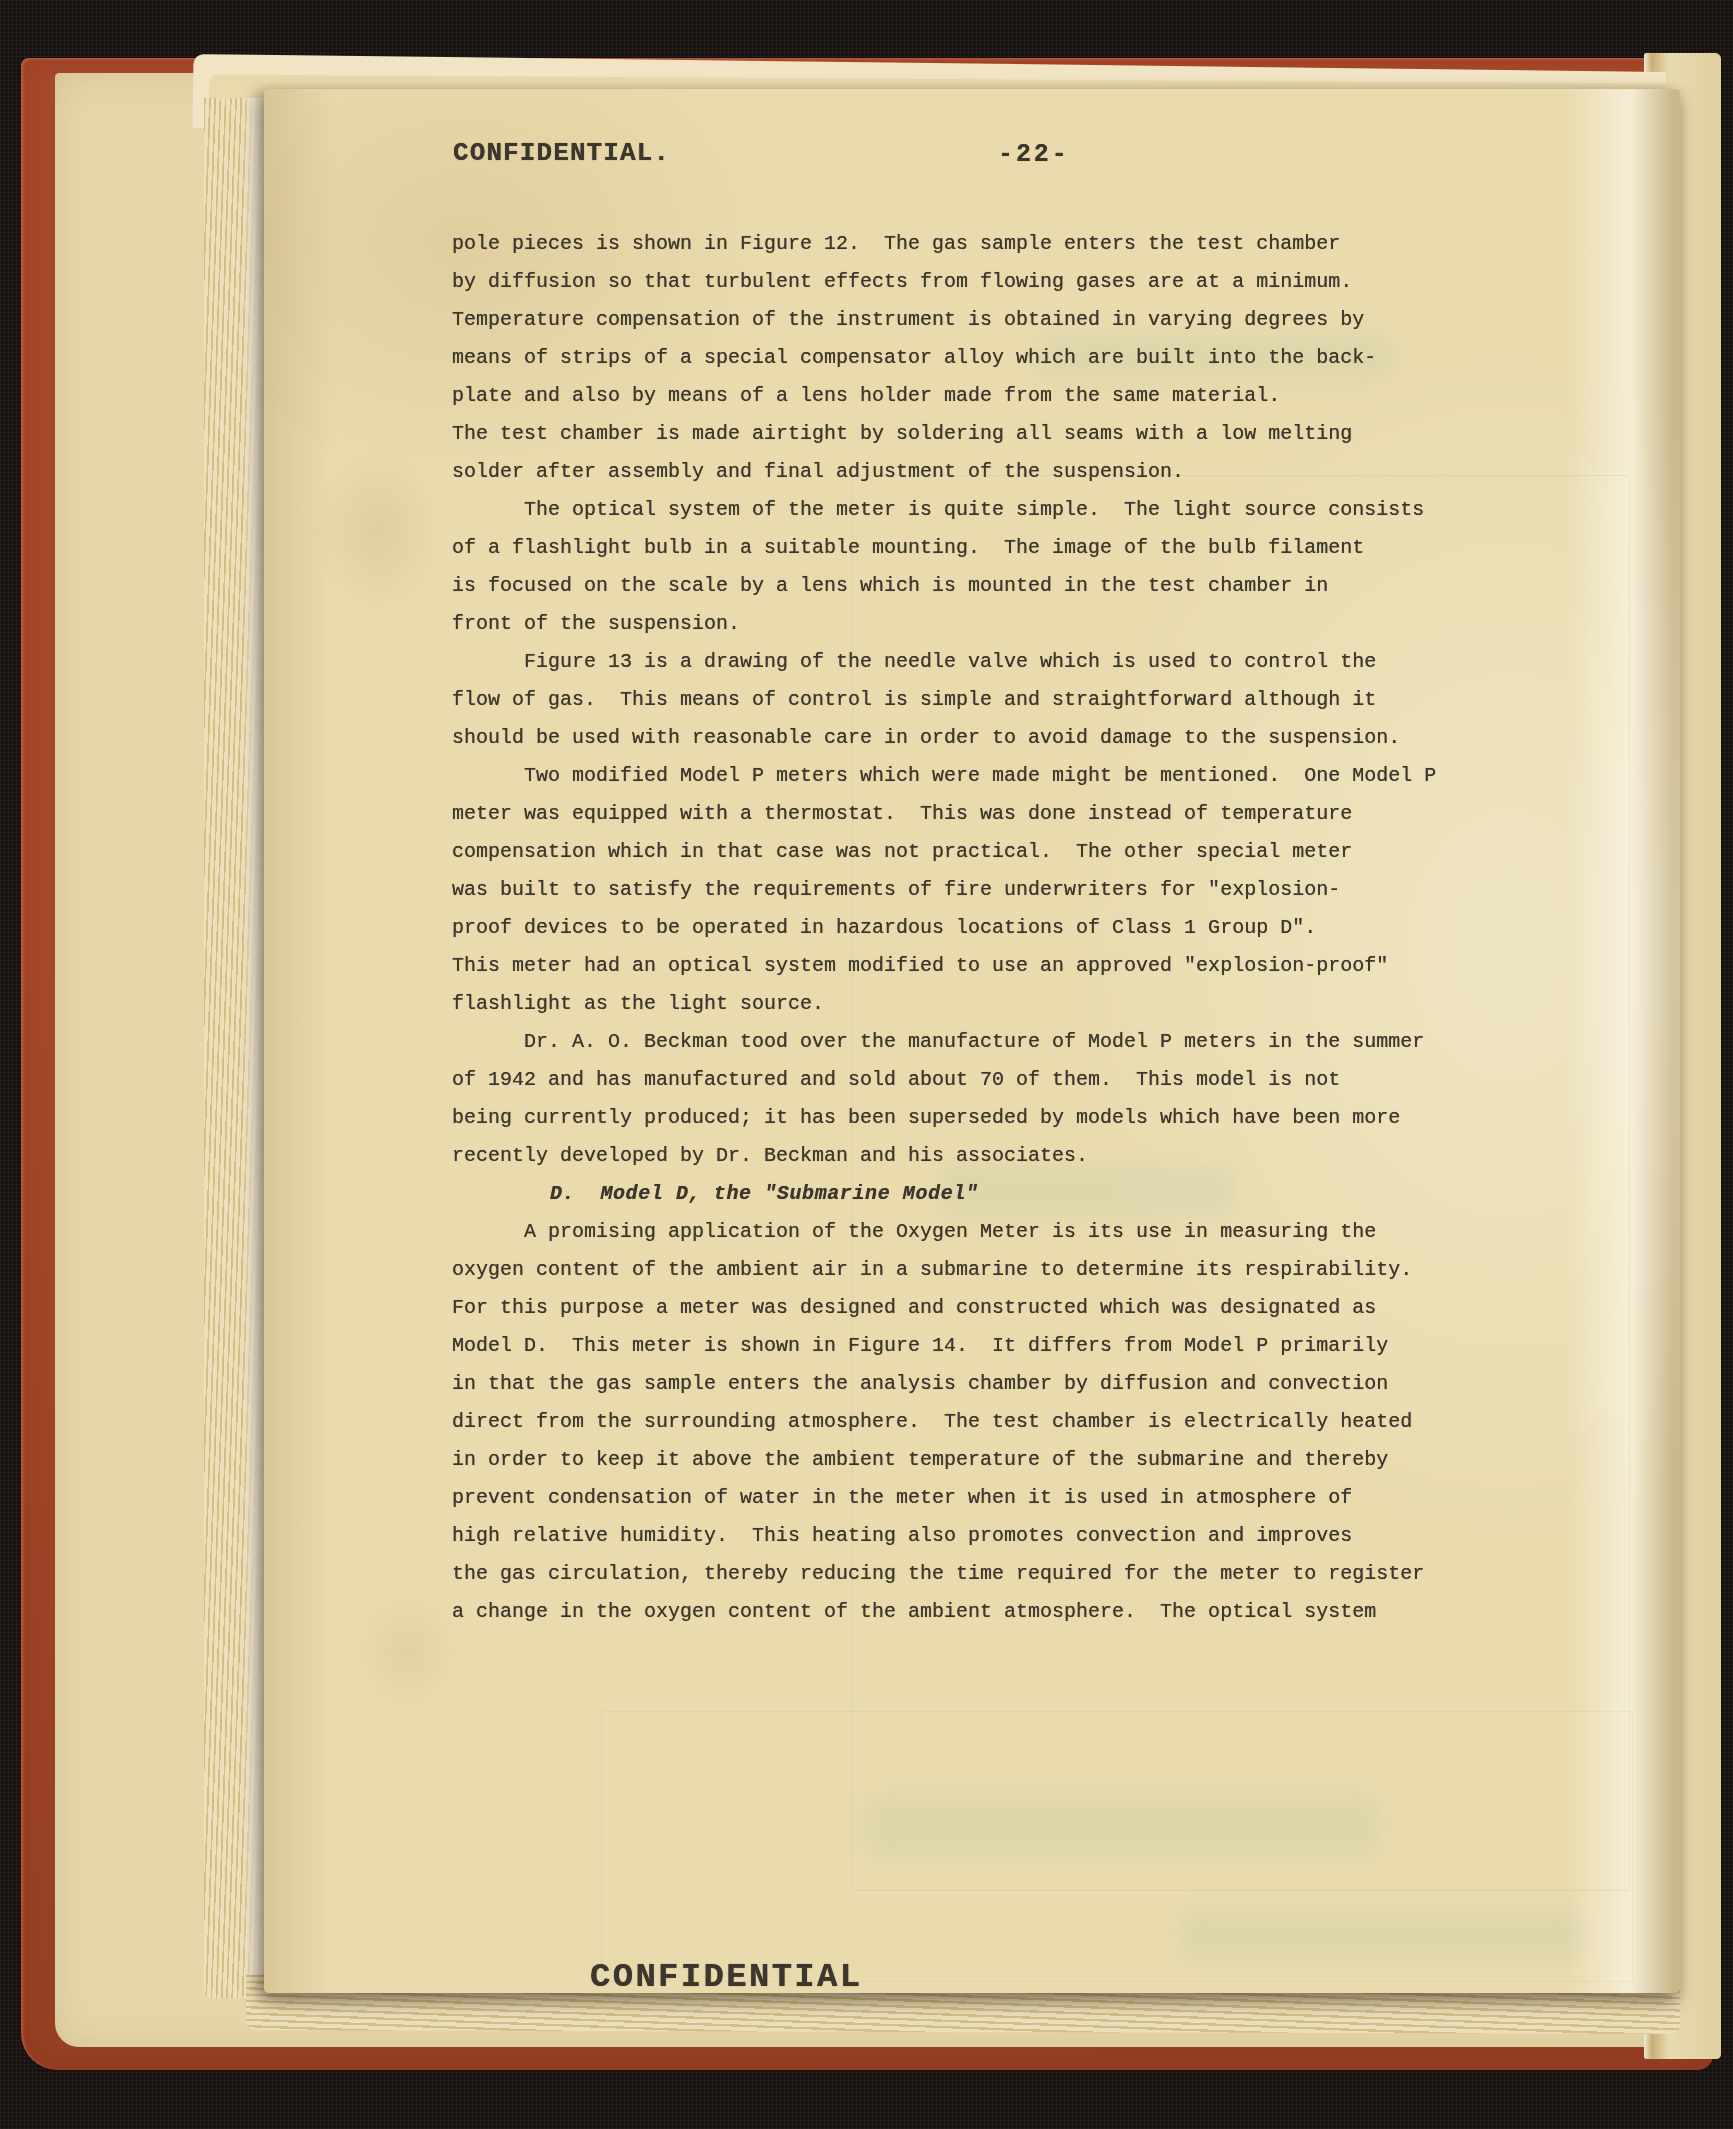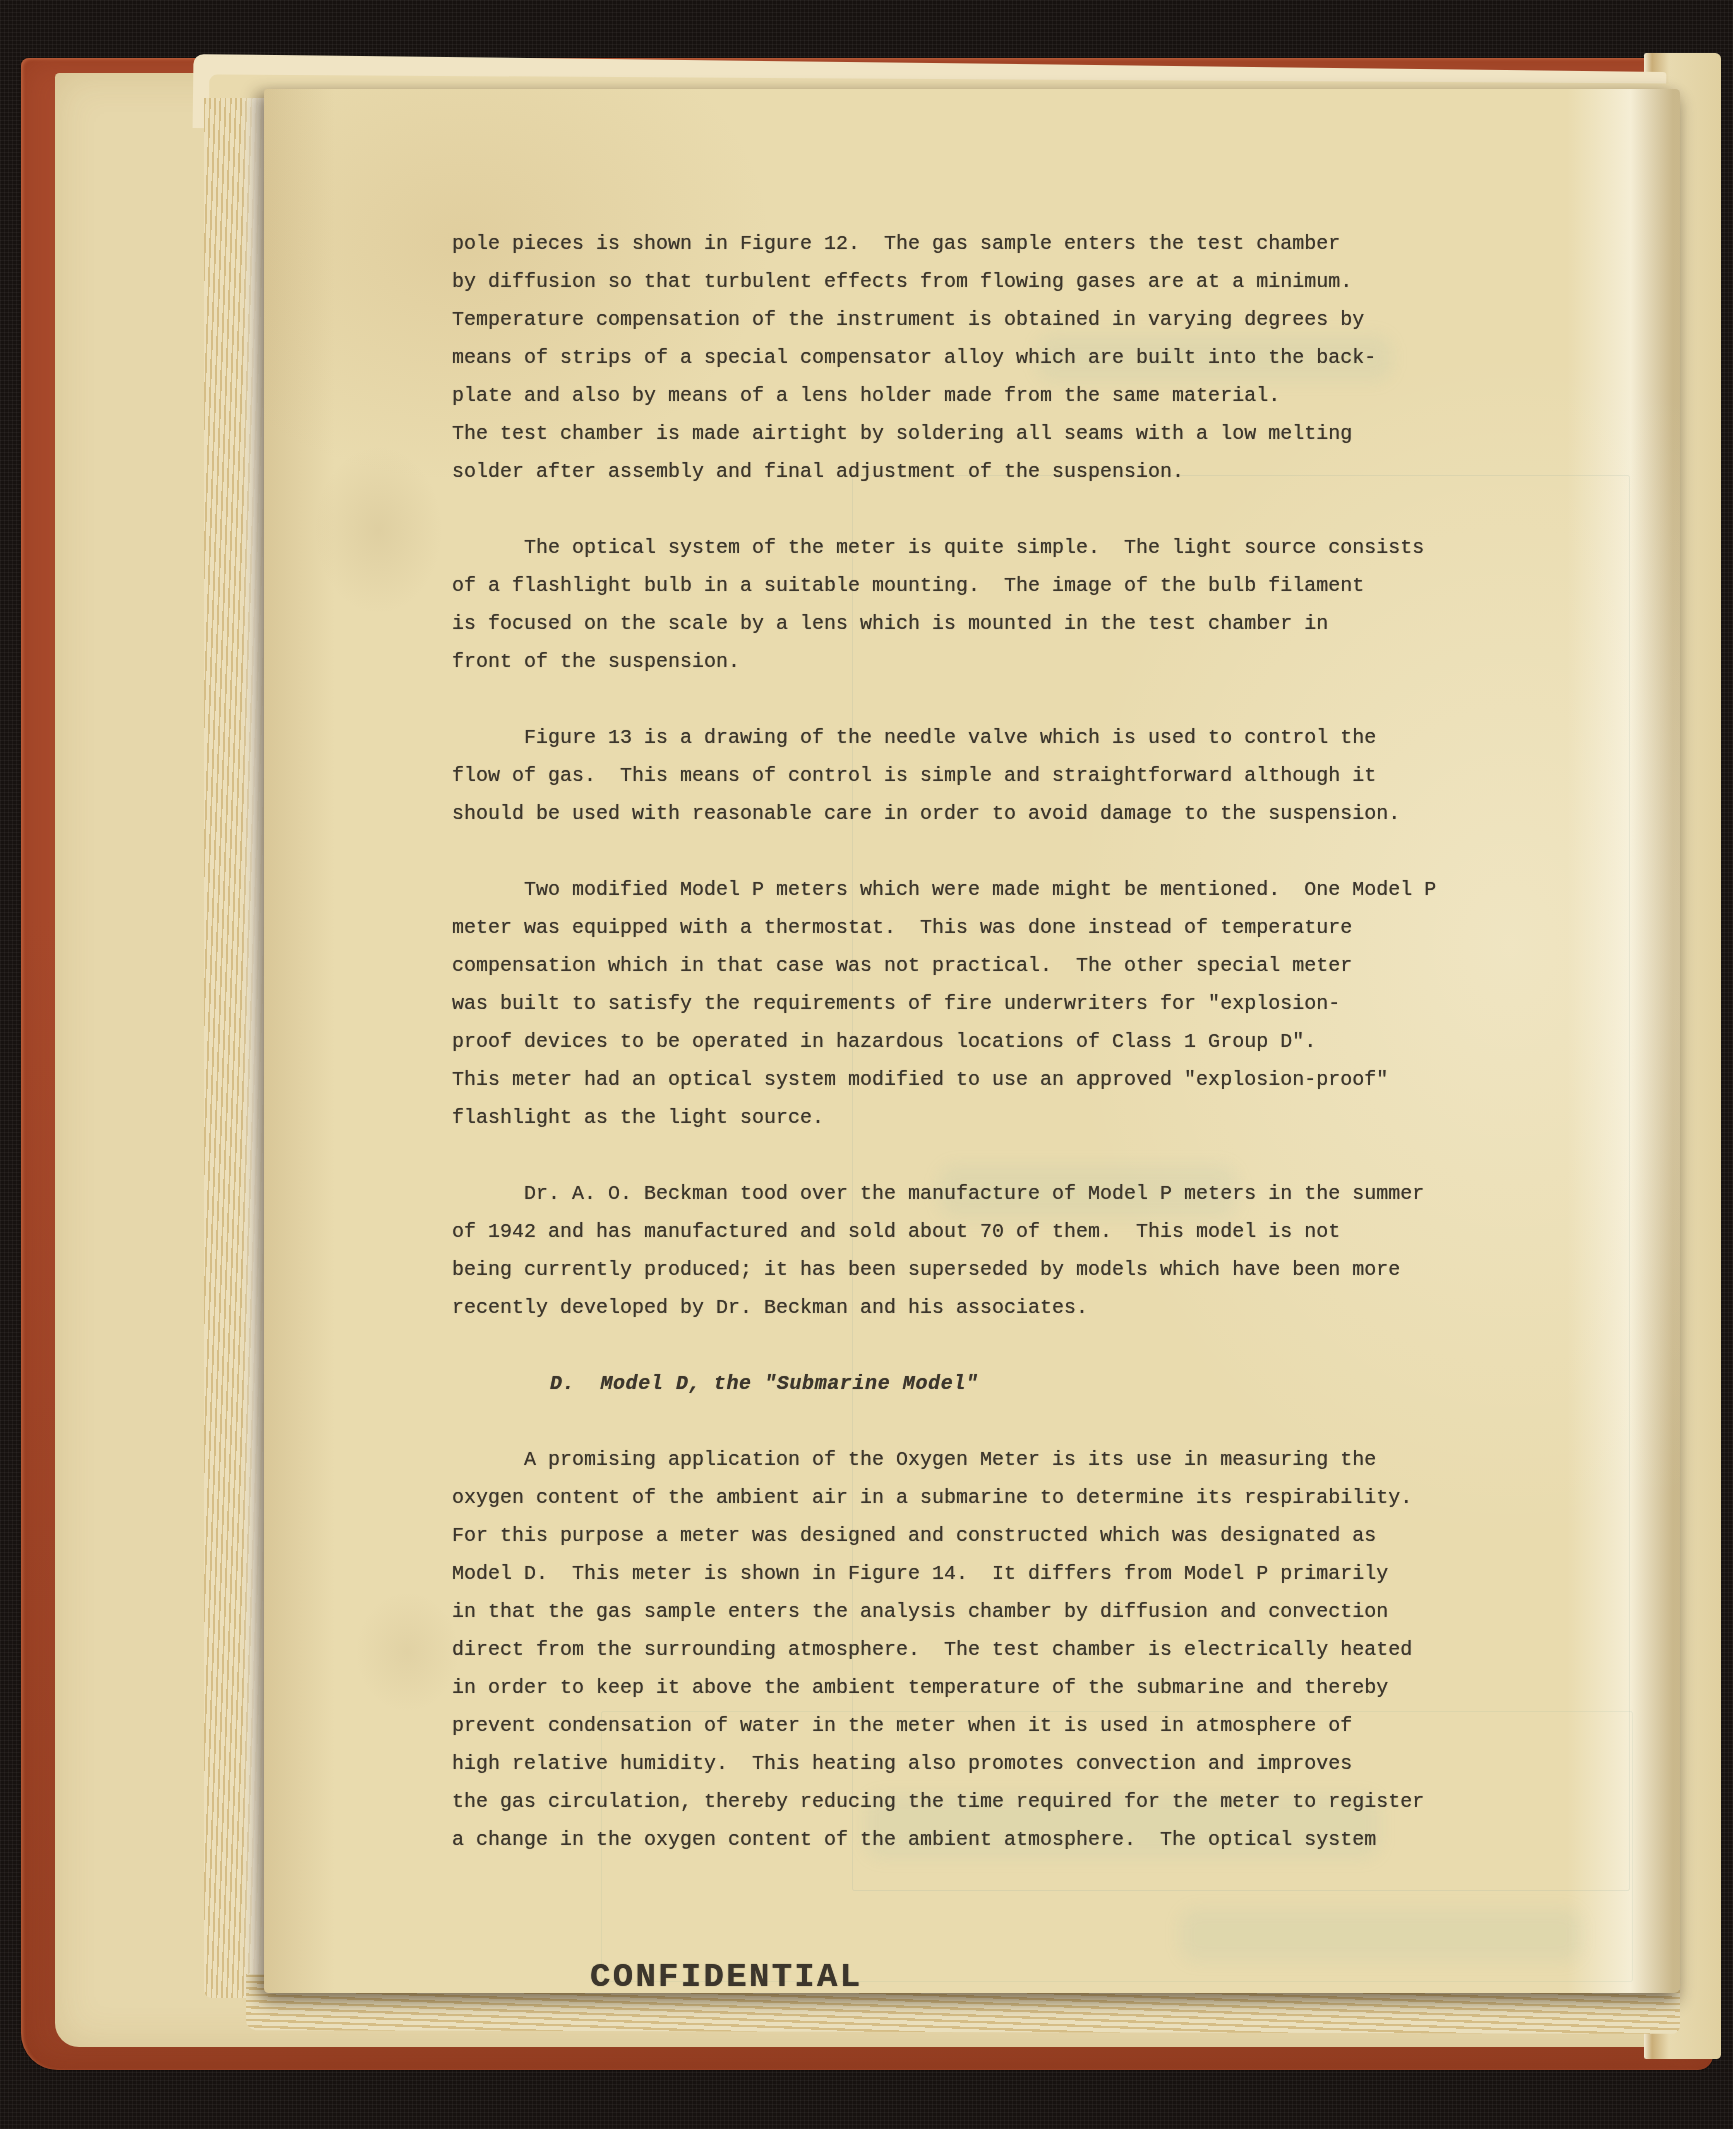--- a/index.html
+++ b/index.html
@@ -51,21 +51,21 @@
       var(--page-cream,#e9dbae);
     border-radius:3.4px 4.6px 5.7px 4.6px;
     box-shadow:-8px 3.4px 15px rgba(50,32,12,.38), 0 9.2px 16px rgba(40,26,10,.32);
   }
   .typed{font-family:"Liberation Mono","DejaVu Sans Mono",monospace;color:var(--ink,#3c362c);}
   .hdr{position:absolute;top:49px;left:0;width:100%;height:34px;}
   .h-class{position:absolute;left:189px;top:0;font-size:26px;font-weight:700;letter-spacing:1.1px;text-shadow:0 0 0.9px rgba(40,35,25,.85);}
   .h-num{position:absolute;left:734px;top:2.3px;font-size:25px;font-weight:600;letter-spacing:2.9px;text-shadow:0 0 0.7px rgba(40,35,25,.7);}
   .body-text{position:absolute;left:188px;top:136px;font-size:20px;line-height:38px;white-space:pre;}
   .body-text .line{text-shadow:0 0 0.7px rgba(50,44,34,.75);}
-  .para + .para{margin-top:38px;}
+  .para + .para{}
   .para.heading .line{font-style:italic;font-weight:700;padding-left:98px;letter-spacing:0.6px;}
   .ftr{position:absolute;left:326px;top:1861px;font-size:34px;font-weight:700;letter-spacing:2.3px;text-shadow:0 0 0.9px rgba(40,35,25,.85);margin-top:8px;}
   .ghost-box{position:absolute;border:1.7px solid rgba(140,170,155,.16);border-radius:2.3px;pointer-events:none;}
   .gb1{left:588px;top:386px;width:776px;height:1414px;}
   .gb2{left:337px;top:1622px;width:1030px;height:269px;border-color:rgba(140,170,155,.12);}
   .ghost{position:absolute;background:rgba(150,185,165,.11);filter:blur(8px);border-radius:17px;pointer-events:none;}
   .g1{left:773px;top:246px;width:355px;height:46px;}
   .g2{left:675px;top:1076px;width:298px;height:52px;}
   .g3{left:601px;top:1706px;width:515px;height:63px;}
   .g4{left:916px;top:1820px;width:401px;height:52px;}
@@ -87,20 +87,24 @@
 <div class="page">
   <div class="ghost-box gb1"></div>
   <div class="ghost-box gb2"></div>
   <div class="ghost g1"></div>
   <div class="ghost g2"></div>
   <div class="ghost g3"></div>
   <div class="ghost g4"></div>
   <div class="stain s1"></div>
   <div class="stain s2"></div>
 
+  <div class="hdr">
+    <span class="h-class typed">CONFIDENTIAL.</span>
+    <span class="h-num typed">-22-</span>
+  </div>
 
   <div class="body-text typed"><div class="para"><div class="line">pole pieces is shown in Figure 12.  The gas sample enters the test chamber</div><div class="line">by diffusion so that turbulent effects from flowing gases are at a minimum.</div><div class="line">Temperature compensation of the instrument is obtained in varying degrees by</div><div class="line">means of strips of a special compensator alloy which are built into the back-</div><div class="line">plate and also by means of a lens holder made from the same material.</div><div class="line">The test chamber is made airtight by soldering all seams with a low melting</div><div class="line">solder after assembly and final adjustment of the suspension.</div></div><div class="para"><div class="line">      The optical system of the meter is quite simple.  The light source consists</div><div class="line">of a flashlight bulb in a suitable mounting.  The image of the bulb filament</div><div class="line">is focused on the scale by a lens which is mounted in the test chamber in</div><div class="line">front of the suspension.</div></div><div class="para"><div class="line">      Figure 13 is a drawing of the needle valve which is used to control the</div><div class="line">flow of gas.  This means of control is simple and straightforward although it</div><div class="line">should be used with reasonable care in order to avoid damage to the suspension.</div></div><div class="para"><div class="line">      Two modified Model P meters which were made might be mentioned.  One Model P</div><div class="line">meter was equipped with a thermostat.  This was done instead of temperature</div><div class="line">compensation which in that case was not practical.  The other special meter</div><div class="line">was built to satisfy the requirements of fire underwriters for "explosion-</div><div class="line">proof devices to be operated in hazardous locations of Class 1 Group D".</div><div class="line">This meter had an optical system modified to use an approved "explosion-proof"</div><div class="line">flashlight as the light source.</div></div><div class="para"><div class="line">      Dr. A. O. Beckman tood over the manufacture of Model P meters in the summer</div><div class="line">of 1942 and has manufactured and sold about 70 of them.  This model is not</div><div class="line">being currently produced; it has been superseded by models which have been more</div><div class="line">recently developed by Dr. Beckman and his associates.</div></div><div class="para heading"><div class="line">D.  Model D, the "Submarine Model"</div></div><div class="para"><div class="line">      A promising application of the Oxygen Meter is its use in measuring the</div><div class="line">oxygen content of the ambient air in a submarine to determine its respirability.</div><div class="line">For this purpose a meter was designed and constructed which was designated as</div><div class="line">Model D.  This meter is shown in Figure 14.  It differs from Model P primarily</div><div class="line">in that the gas sample enters the analysis chamber by diffusion and convection</div><div class="line">direct from the surrounding atmosphere.  The test chamber is electrically heated</div><div class="line">in order to keep it above the ambient temperature of the submarine and thereby</div><div class="line">prevent condensation of water in the meter when it is used in atmosphere of</div><div class="line">high relative humidity.  This heating also promotes convection and improves</div><div class="line">the gas circulation, thereby reducing the time required for the meter to register</div><div class="line">a change in the oxygen content of the ambient atmosphere.  The optical system</div></div></div>
 
   <div class="ftr typed">
     <span>CONFIDENTIAL</span>
   </div>
 </div>
 
 
 </body></html>

